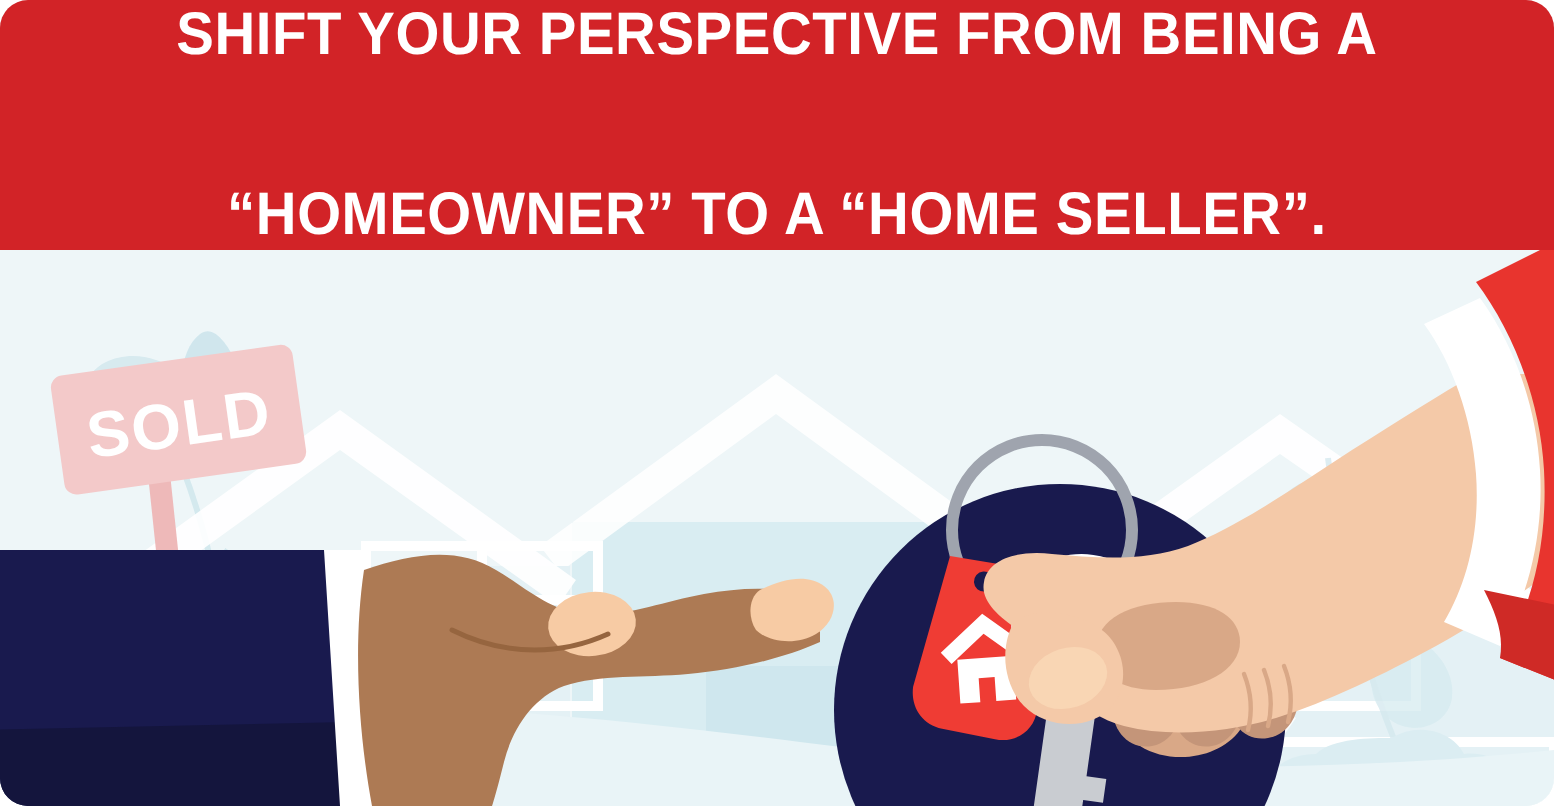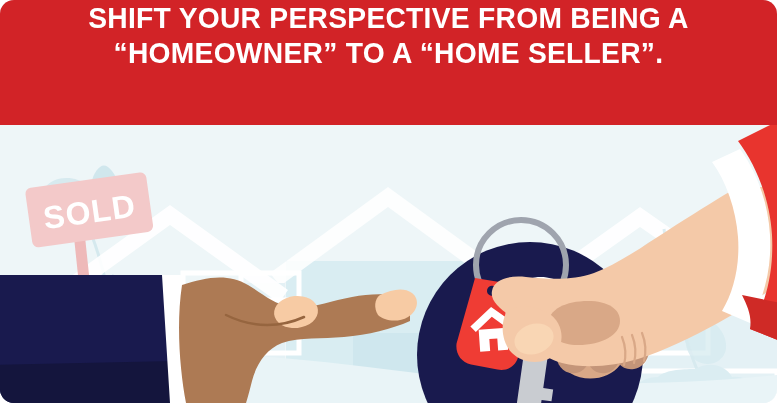--- a/index.html
+++ b/index.html
@@ -21,21 +21,21 @@
   #banner {
     position: absolute;
     left: 0;
     top: 0;
     width: 777px;
     height: 125px;
     background: #d22327;
     display: flex;
     flex-direction: column;
     align-items: center;
-    justify-content: flex-start;
+    justify-content: space-between;
     box-sizing: border-box;
     padding: 0 40px;
   }
   .headline-line {
     color: #ffffff;
     font-family: "Liberation Sans Narrow", "Liberation Sans", sans-serif;
     font-weight: bold;
     font-size: 30px;
     line-height: 35px;
     letter-spacing: 0.3px;

